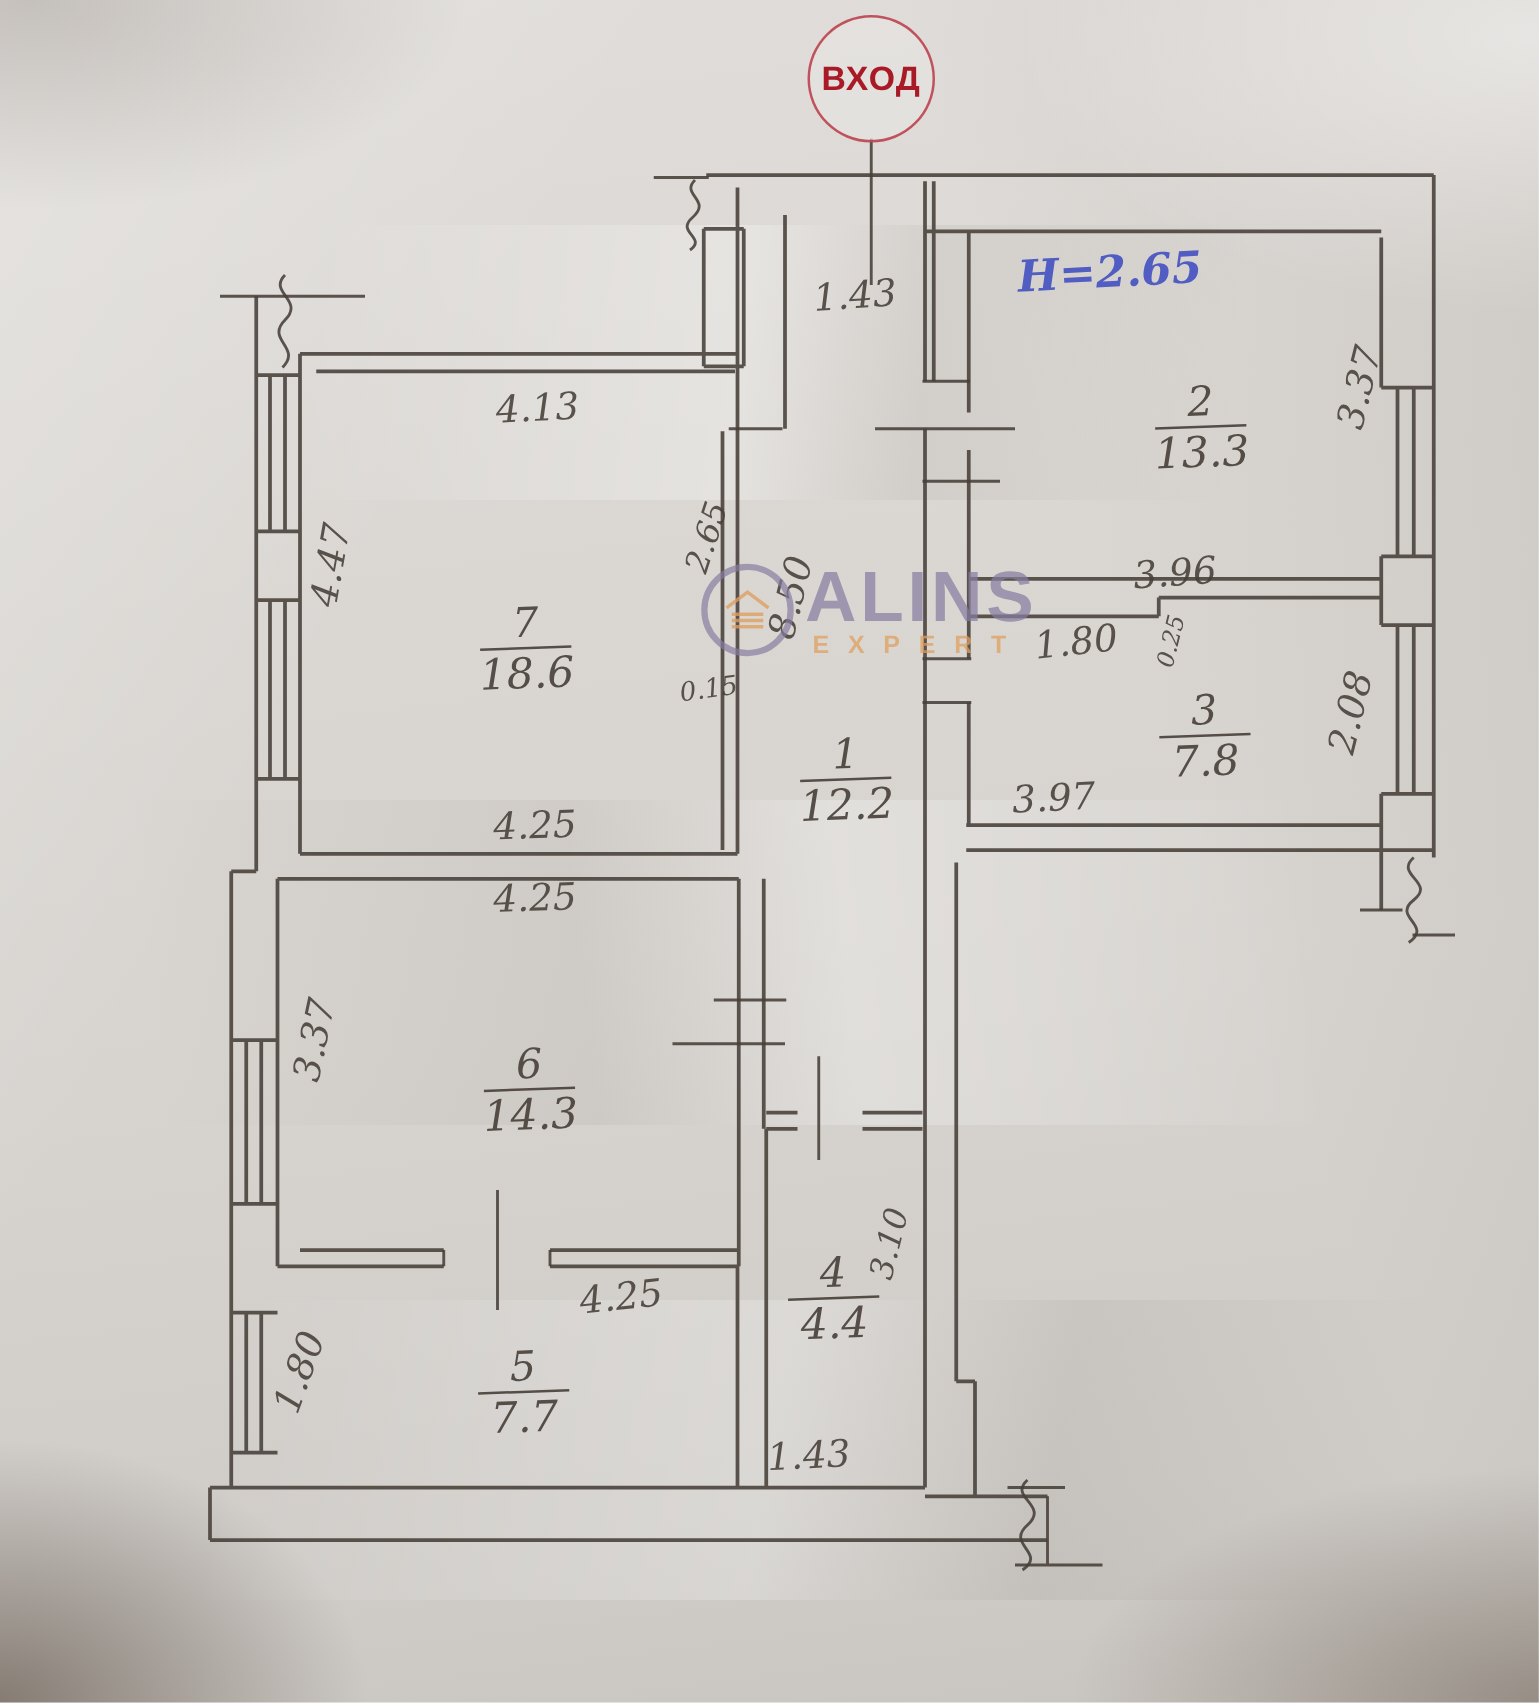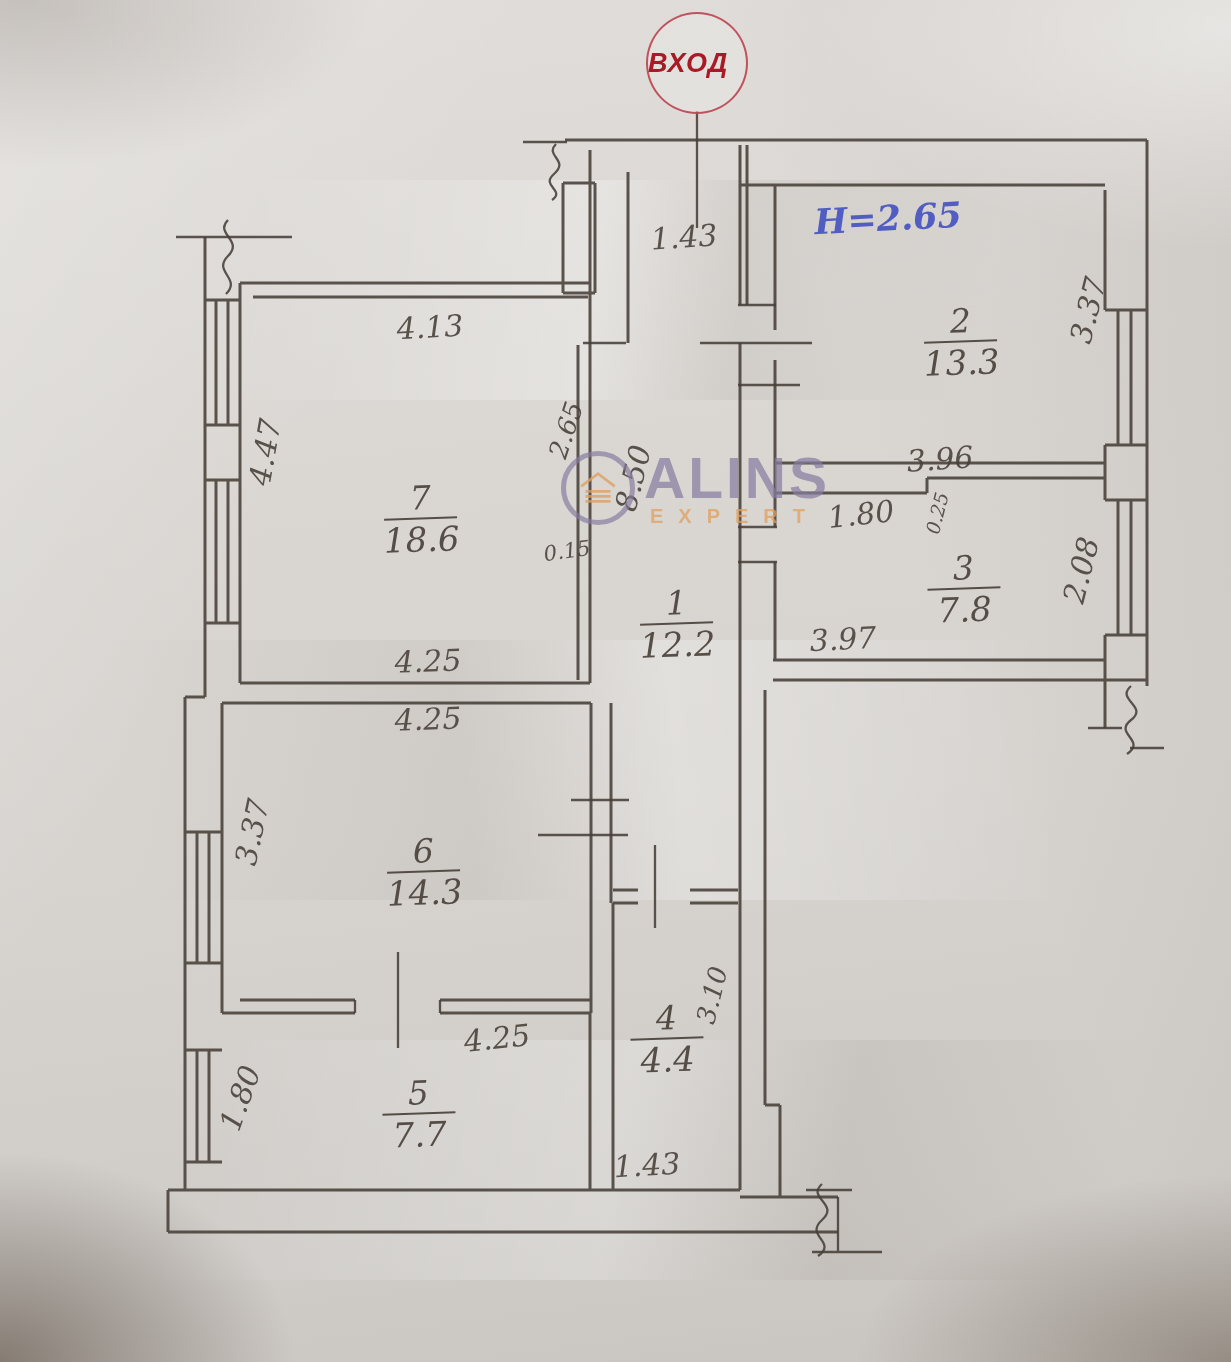--- a/index.html
+++ b/index.html
@@ -43,21 +43,21 @@
   }
   .room-label .rn{font-size:33px;line-height:1.05;padding:0 26px 1px 26px;
     border-bottom:2.6px solid var(--pencil,#473f38);}
   .room-label .ra{font-size:34px;line-height:1.1;padding-top:2px;}
 
   #entrance-badge{
     position:absolute;left:697px;top:63px;width:98px;height:98px;z-index:4;
     transform:translate(-50%,-50%);border-radius:50%;
     border:2.6px solid rgba(186,56,70,.85);
     background:rgba(232,230,226,.55);
-    display:flex;align-items:center;font-style:italic;
+    display:flex;align-items:center;justify-content:center;
   }
   #entrance-badge .txt{
     color:var(--red,#a81a26);font-weight:bold;font-size:27px;letter-spacing:1px;
     font-family:"Liberation Sans",sans-serif;
   }
   #height-note{
     position:absolute;left:888px;top:218px;z-index:3;transform:translate(-50%,-50%) rotate(-3deg);
     font-family:"DejaVu Serif",serif;font-style:italic;font-weight:bold;
     font-size:35px;color:var(--blue,#3a49c0);opacity:.85;white-space:nowrap;
   }

